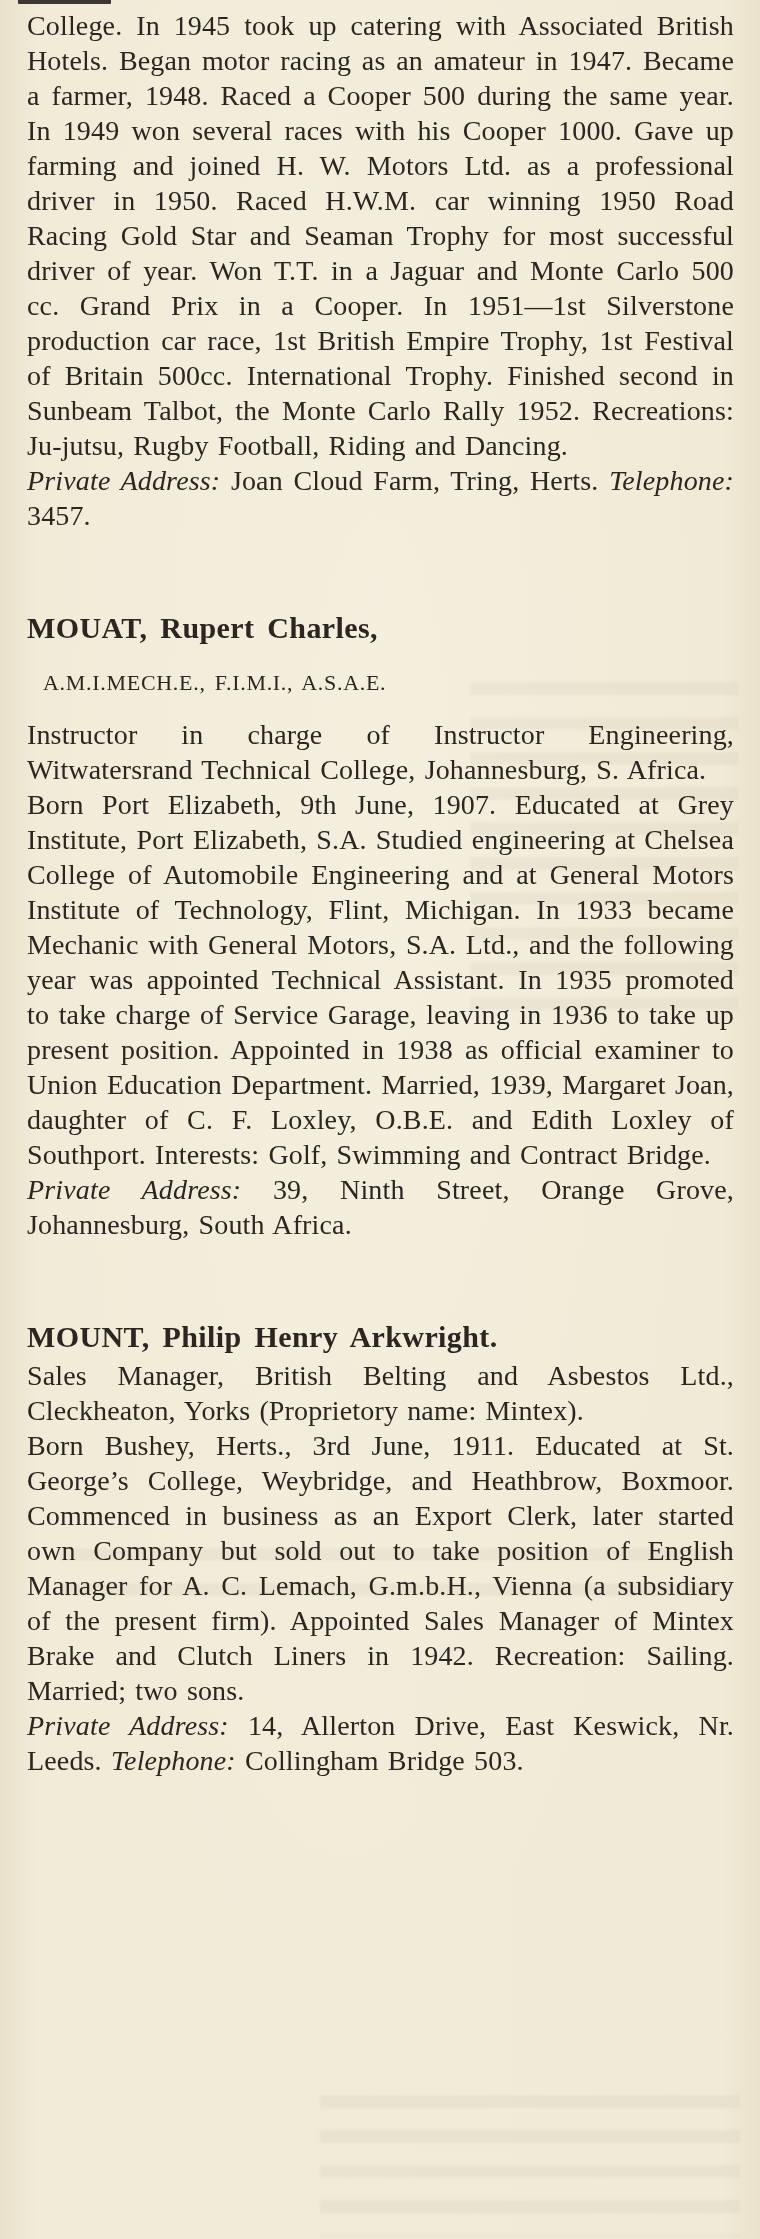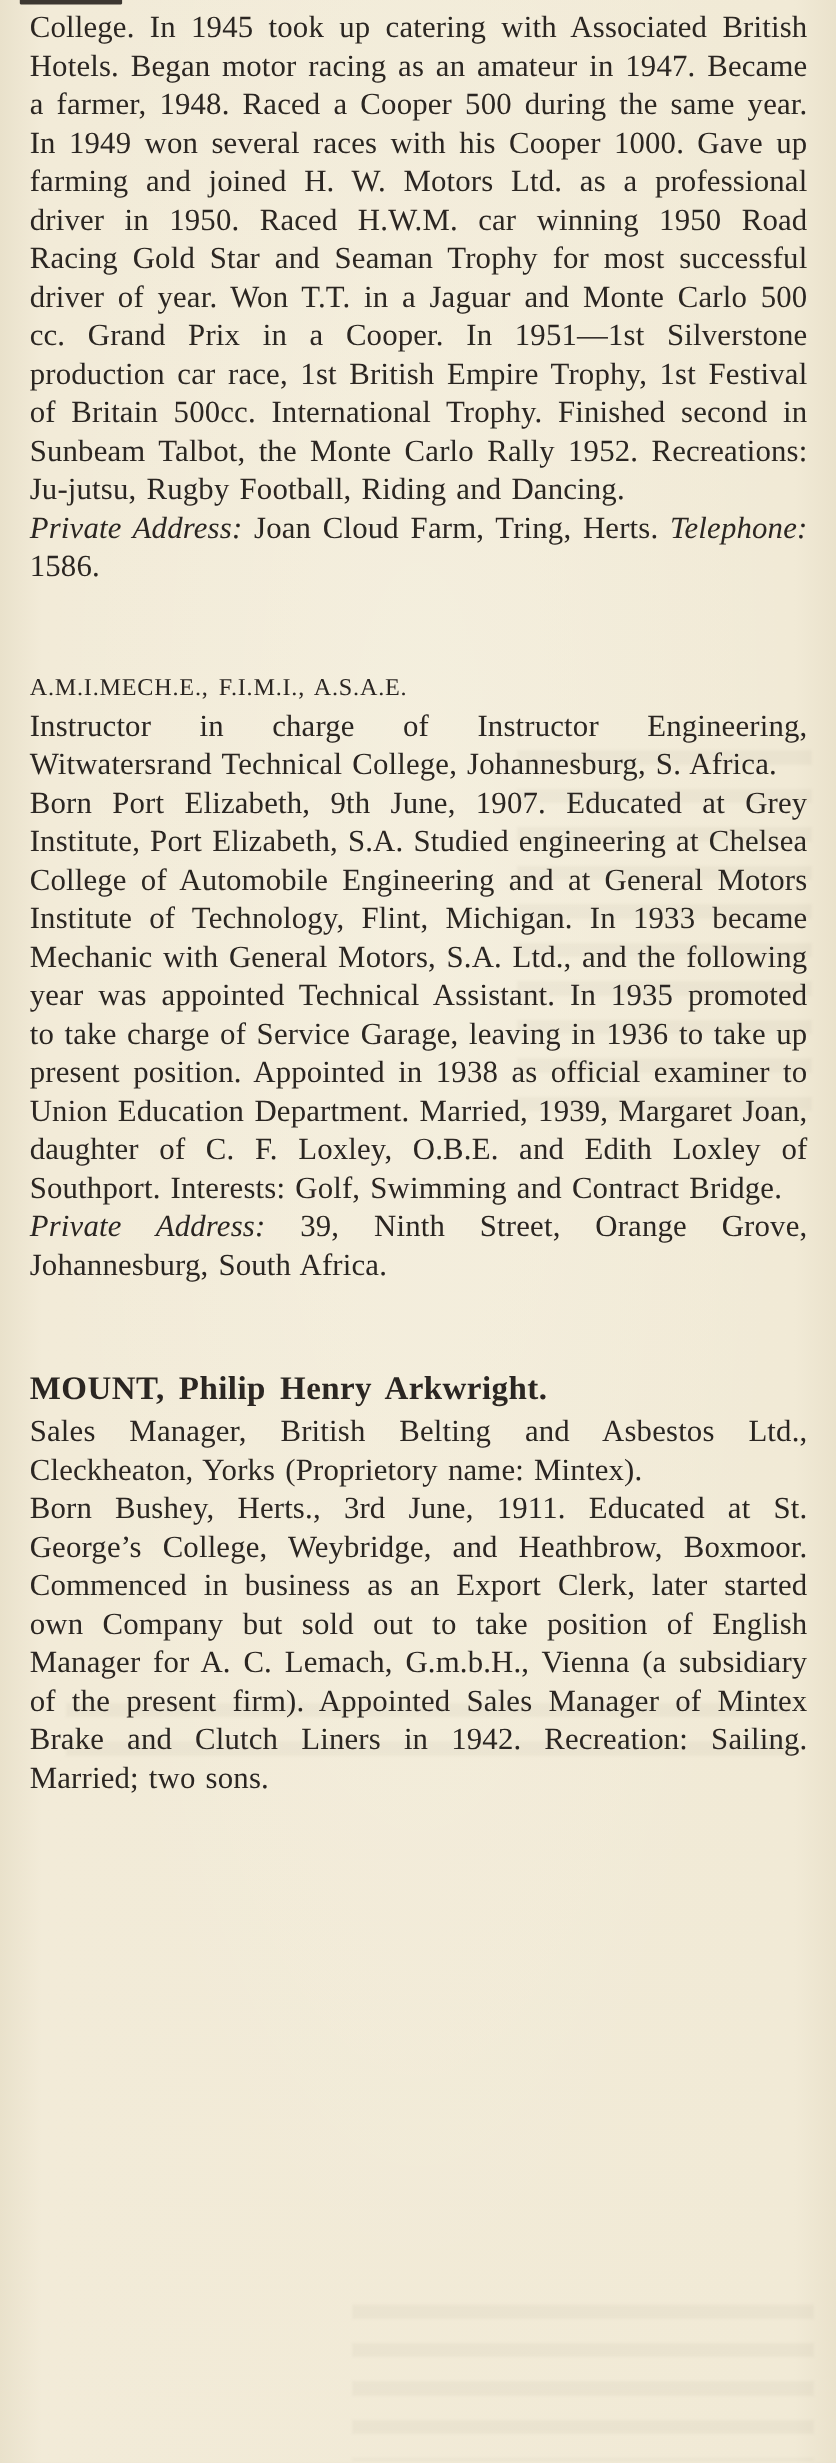--- a/index.html
+++ b/index.html
@@ -65,21 +65,21 @@
   .entry-name {
     margin: 0;
     font-size: 30px;
     line-height: 42px;
     font-weight: 700;
     letter-spacing: 0.4px;
     word-spacing: 5px;
   }
 
   .credentials {
-    margin: 0;
+    margin: 16px;
     font-size: 22px;
     line-height: 36px;
     letter-spacing: 0.7px;
     word-spacing: 3px;
   }
 
   .addr i { font-style: italic; }
 </style>
 </head>
 <body>
@@ -92,34 +92,41 @@
   <div class="ghost ghost-3"></div>
 
   <div class="column">
 
     <section>
       <p class="para">College.  In 1945 took up catering with Associated British Hotels.  Began motor racing as an amateur in 1947.  Became a farmer, 1948. Raced a Cooper 500 during the same year.  In 1949 won several races with his Cooper 1000.  Gave up farming and joined H. W. Motors Ltd. as a professional driver in 1950. Raced H.W.M. car winning 1950 Road Racing Gold Star and Seaman Trophy for most successful driver of year.  Won T.T. in a Jaguar and Monte Carlo 500 cc. Grand Prix in a Cooper.  In 1951—1st Silverstone production car race, 1st British Empire Trophy, 1st Festival of Britain 500cc.  International Trophy.  Finished second in Sunbeam Talbot, the Monte Carlo Rally 1952.  Recreations: Ju-jutsu, Rugby Football, Riding and Dancing.</p>
       <p class="para addr">
         <i>Private Address:</i>
         <span>Joan Cloud Farm, Tring, Herts.</span>
         <i>Telephone:</i>
-        <span>1586.</span>
+        <span>3457.</span>
       </p>
     </section>
 
     <section class="entry">
+      <h2 class="entry-name">MOUAT, Rupert Charles,</h2>
       <p class="credentials">A.M.I.MECH.E., F.I.M.I., A.S.A.E.</p>
       <p class="para">Instructor in charge of Instructor Engineering, Witwatersrand Technical College, Johannesburg, S. Africa.</p>
       <p class="para">Born Port Elizabeth, 9th June, 1907.  Educated at Grey Institute, Port Elizabeth, S.A. Studied engineering at Chelsea College of Automobile Engineering and at General Motors Institute of Technology, Flint, Michigan.  In 1933 became Mechanic with General Motors, S.A. Ltd., and the following year was appointed Technical Assistant.  In 1935 promoted to take charge of Service Garage, leaving in 1936 to take up present position. Appointed in 1938 as official examiner to Union Education Department.  Married, 1939, Margaret Joan, daughter of C. F. Loxley, O.B.E. and Edith Loxley of Southport. Interests:  Golf, Swimming and Contract Bridge.</p>
       <p class="para addr">
         <i>Private Address:</i>
         <span>39, Ninth Street, Orange Grove, Johannesburg, South Africa.</span>
       </p>
     </section>
 
     <section class="entry">
       <h2 class="entry-name">MOUNT, Philip Henry Arkwright.</h2>
       <p class="para">Sales Manager, British Belting and Asbestos Ltd., Cleckheaton, Yorks (Proprietory name: Mintex).</p>
       <p class="para">Born Bushey, Herts., 3rd June, 1911.  Educated at St. George’s College, Weybridge, and Heathbrow, Boxmoor.  Commenced in business as an Export Clerk, later started own Company but sold out to take position of English Manager for A. C. Lemach, G.m.b.H., Vienna (a subsidiary of the present firm). Appointed Sales Manager of Mintex Brake and Clutch Liners in 1942.  Recreation: Sailing.  Married; two sons.</p>
+      <p class="para addr">
+        <i>Private Address:</i>
+        <span>14, Allerton Drive, East Keswick, Nr. Leeds.</span>
+        <i>Telephone:</i>
+        <span>Collingham Bridge 503.</span>
+      </p>
     </section>
 
   </div>
 </div>
 
 </body></html>

